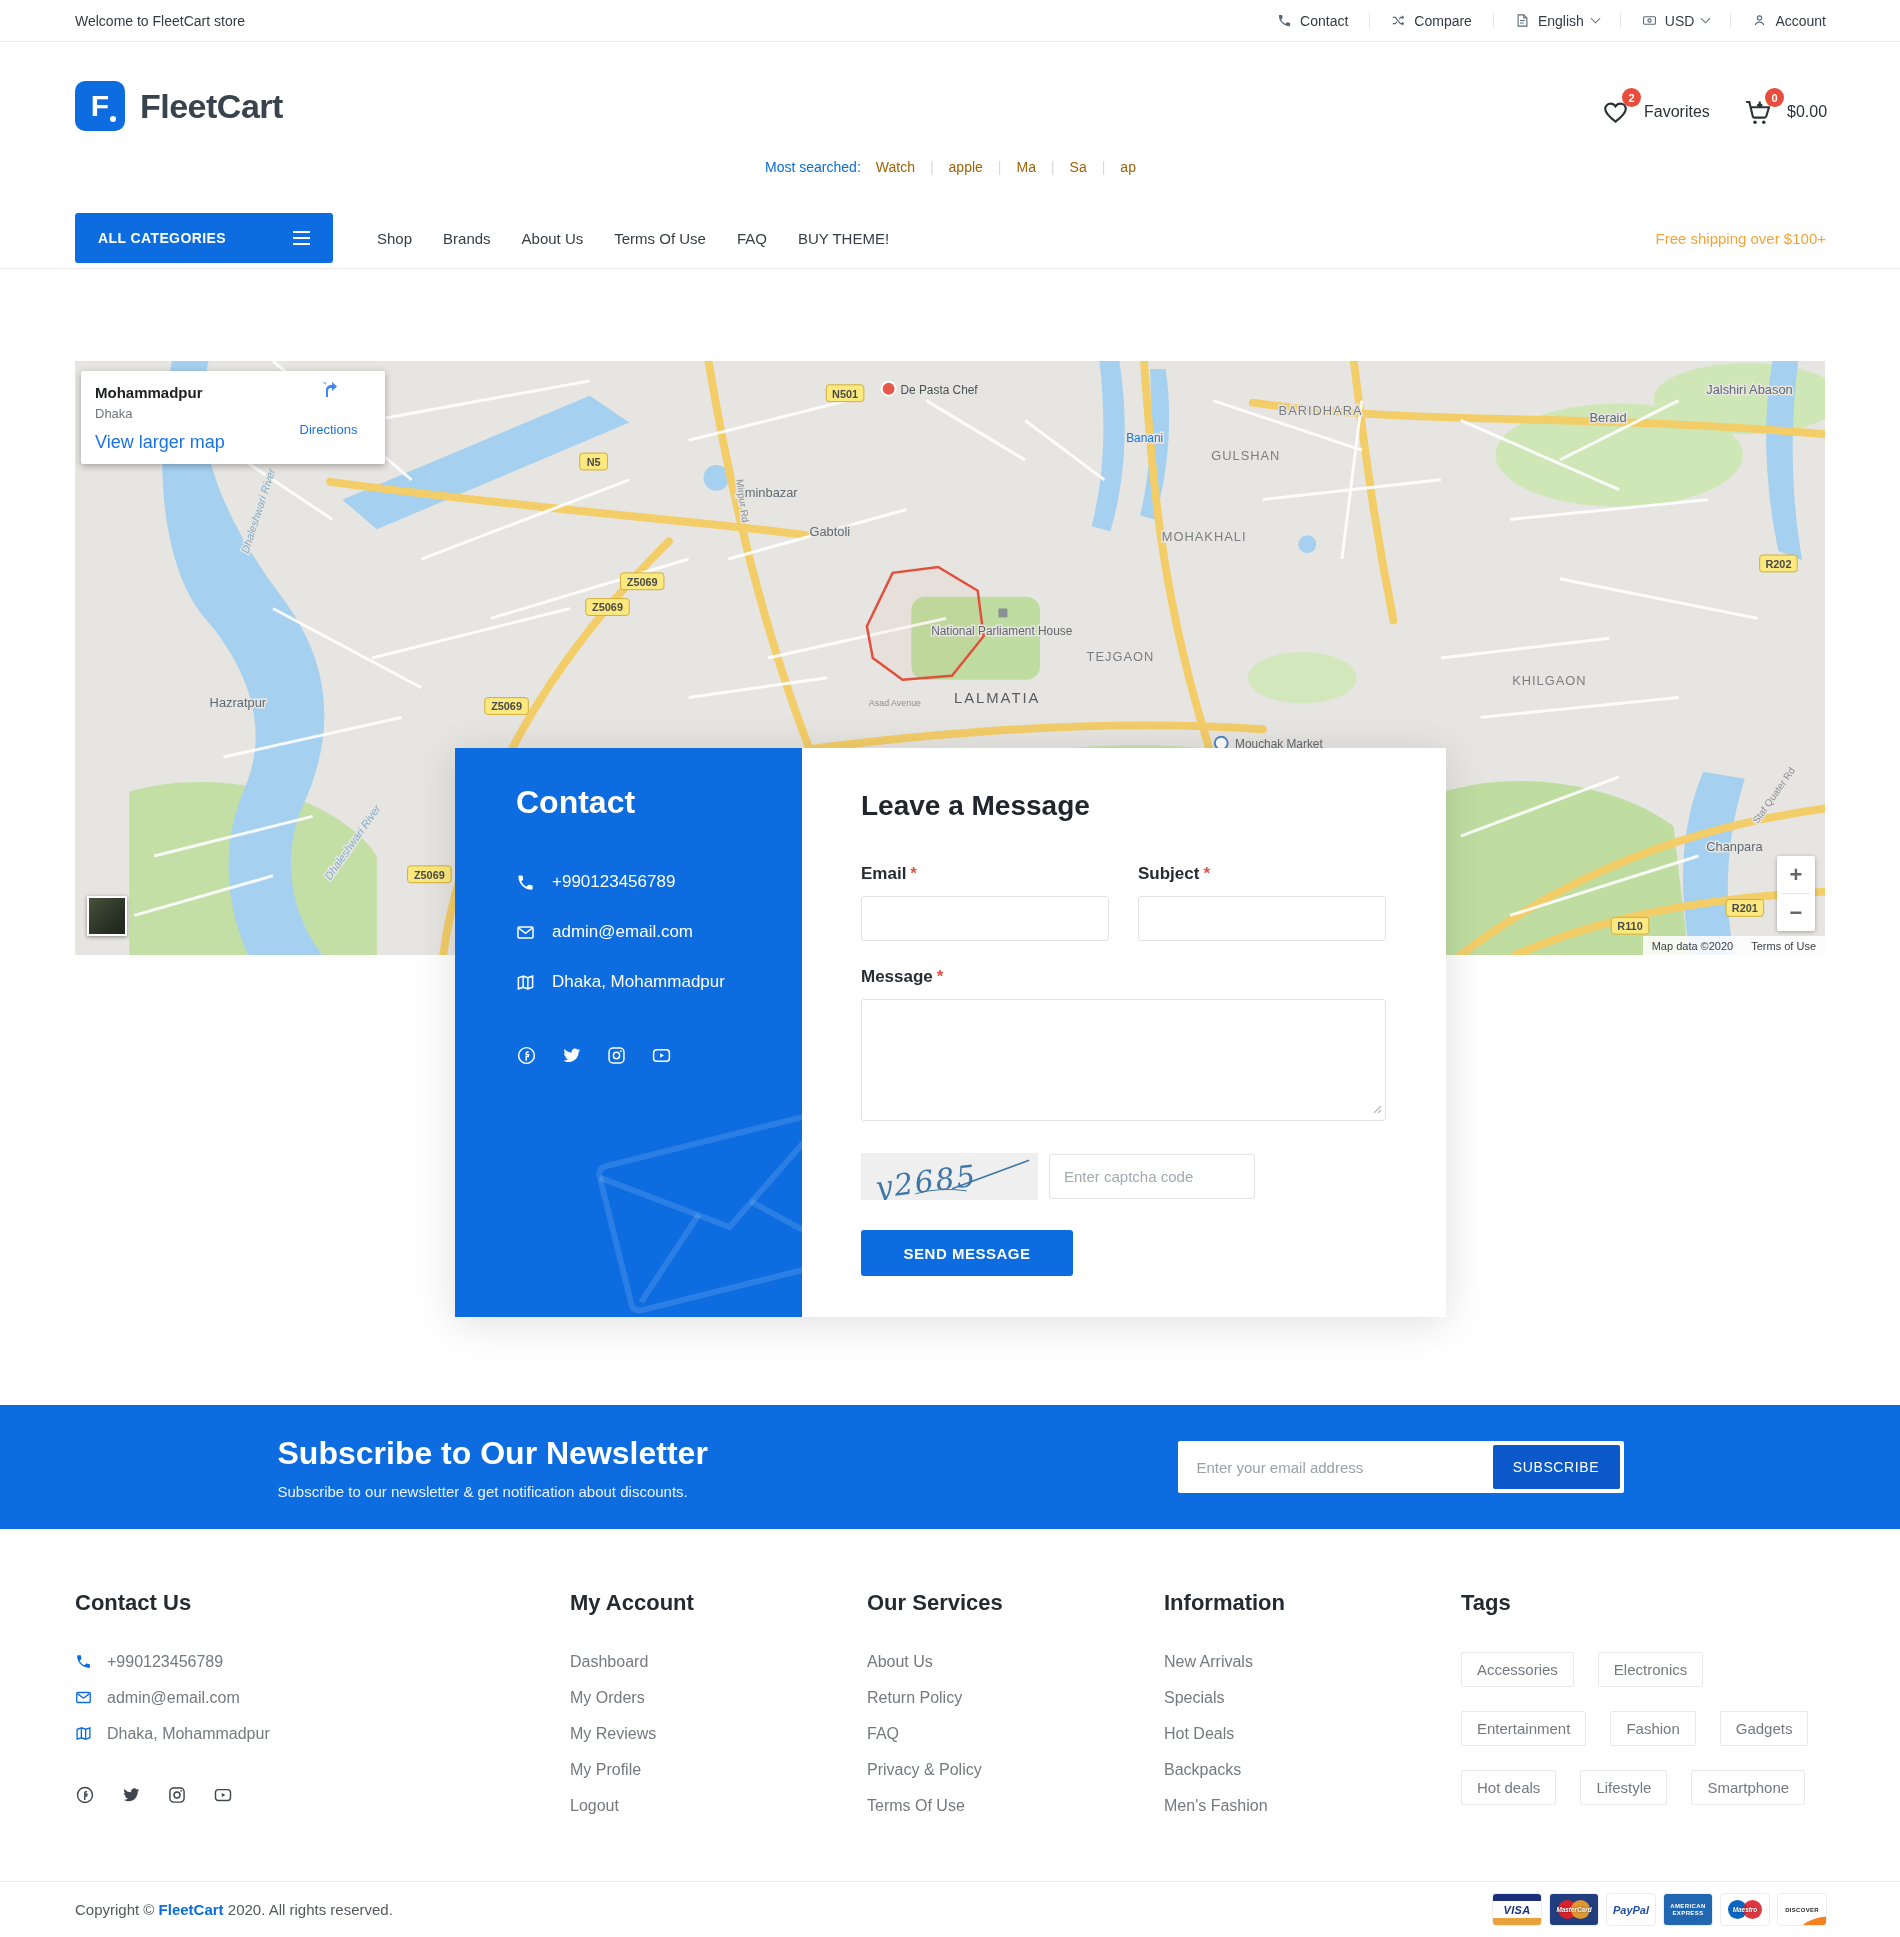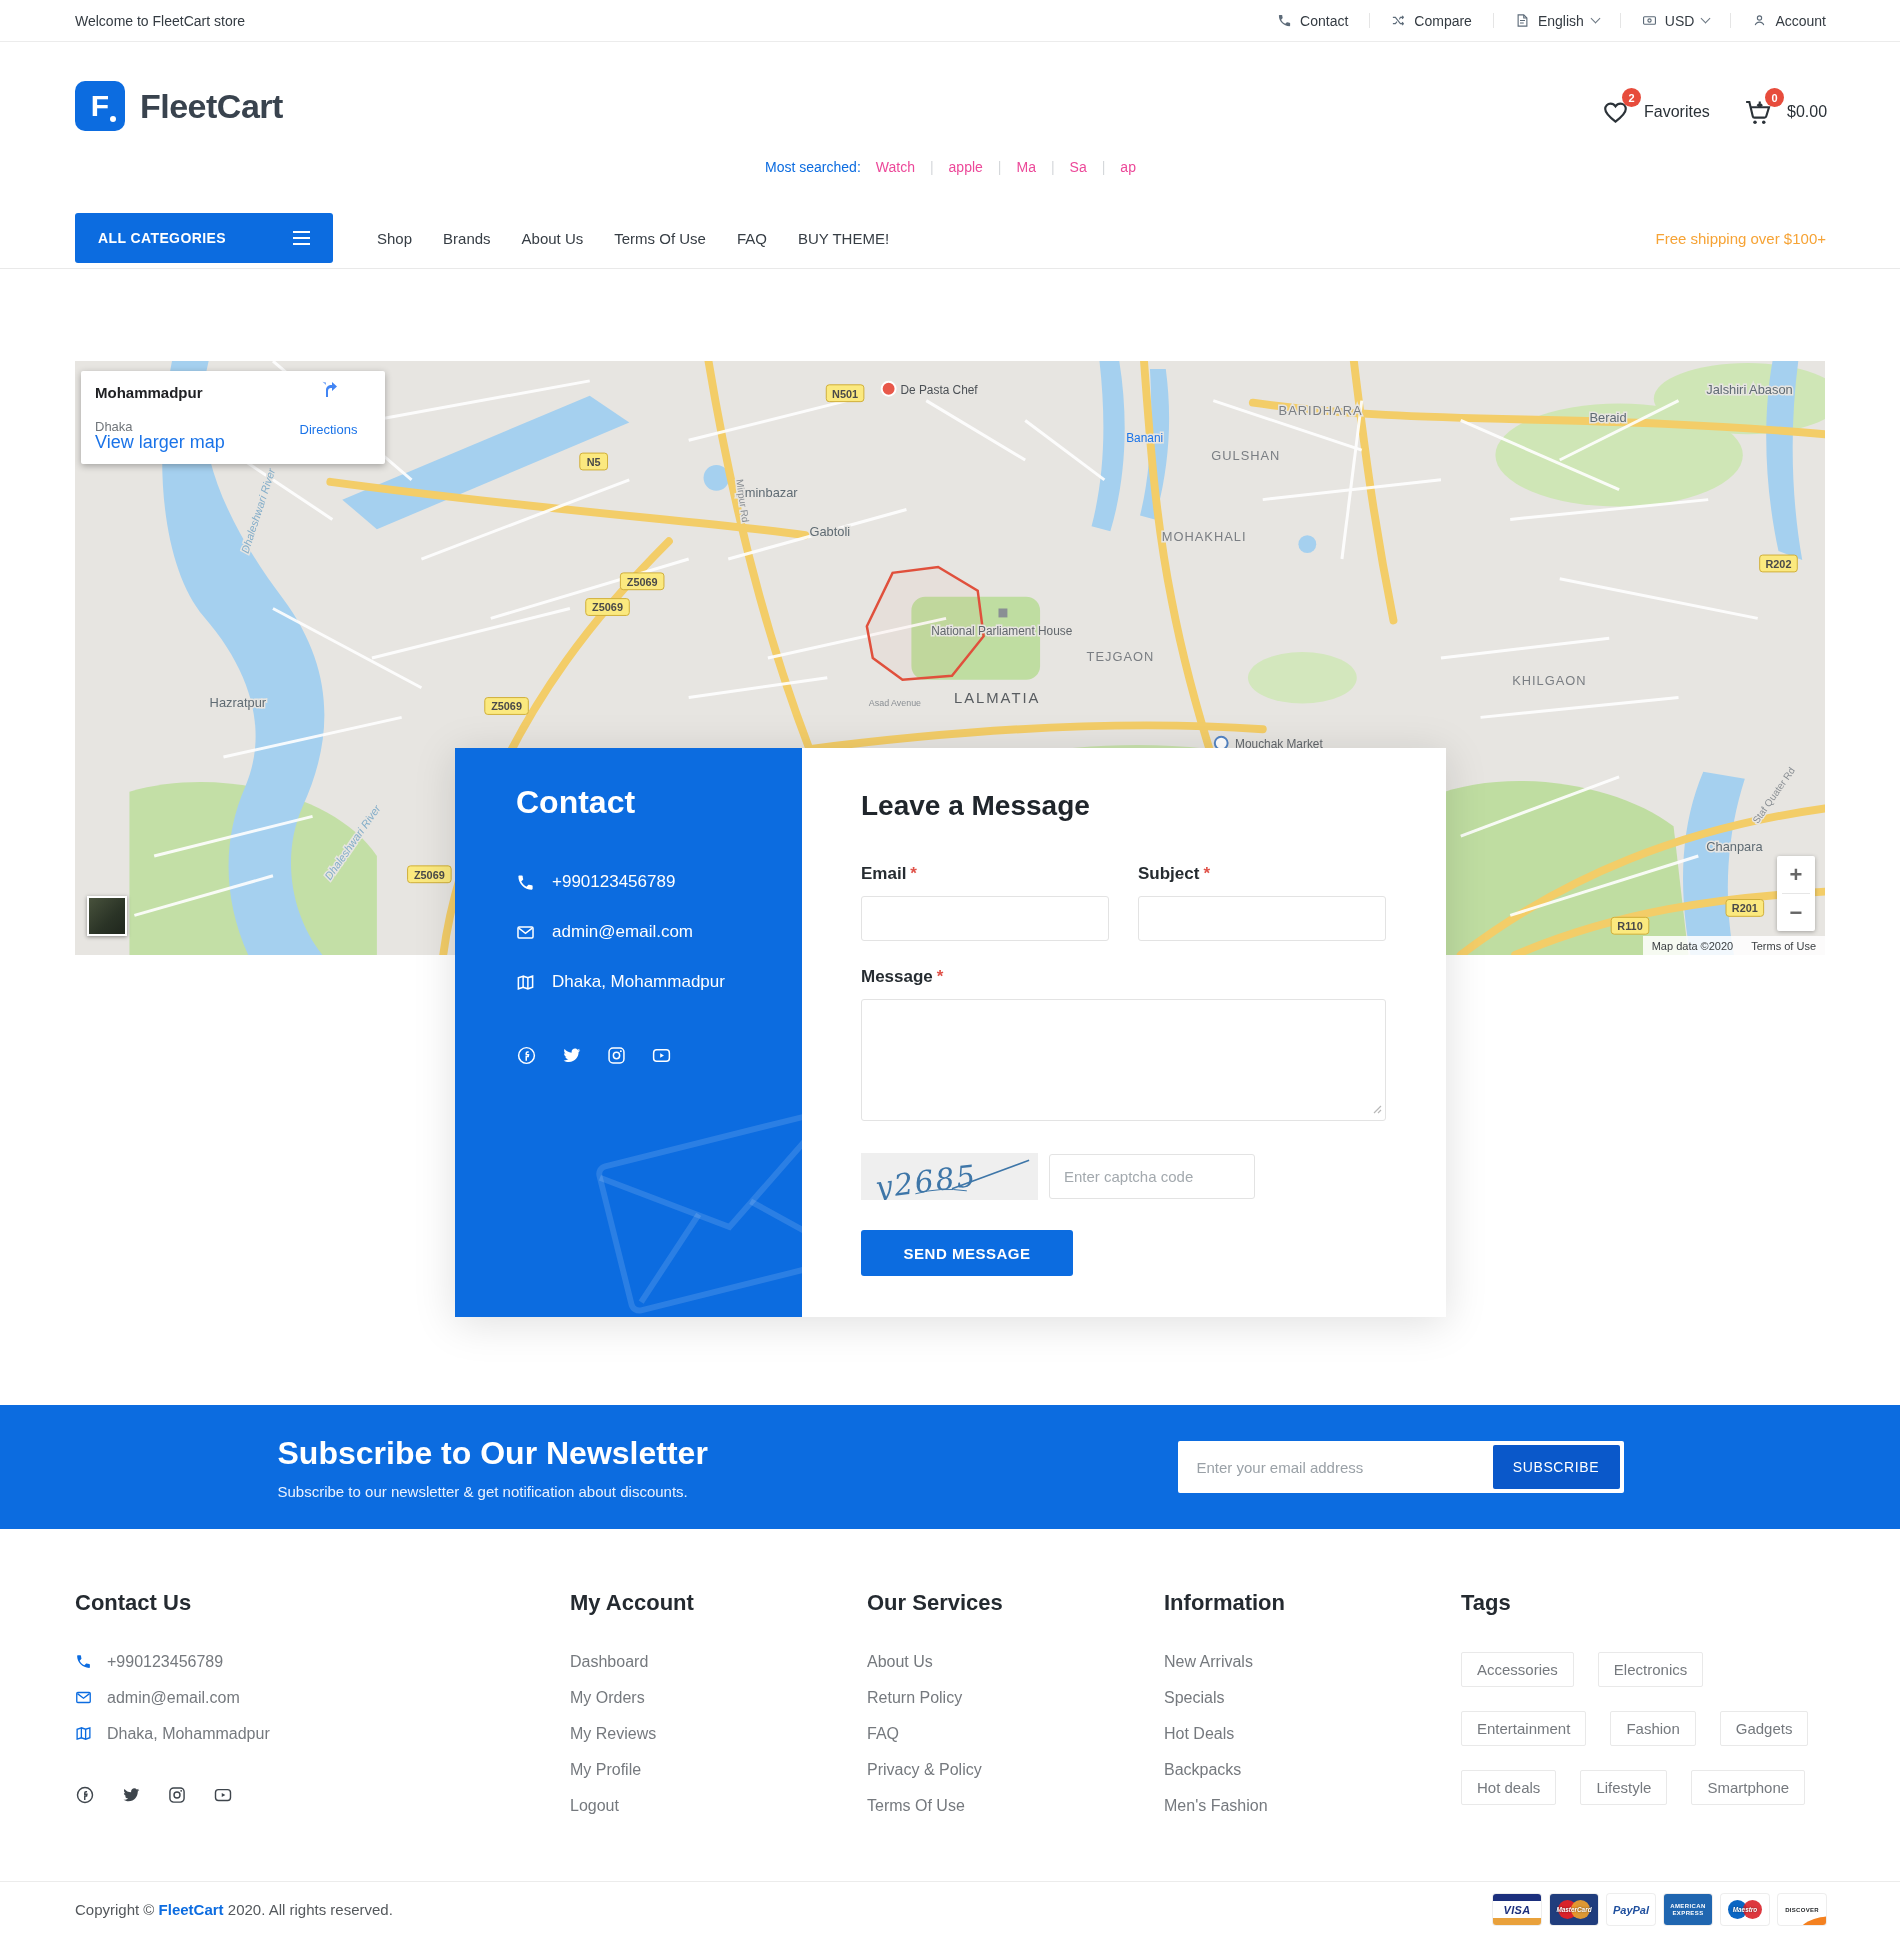--- a/index.html
+++ b/index.html
@@ -34,37 +34,37 @@
   .search-div{width:1px;height:24px;background:#e5e5e5;margin-right:30px}
   .search-cat{display:flex;align-items:center;gap:24px;color:#3a4145;font-size:16px;margin-right:42px}
   .search-btn{width:61px;height:57px;margin:-1px -1px -1px 0;border:none;border-radius:0 4px 4px 0;
     background:var(--primary);display:flex;align-items:center;justify-content:center;cursor:pointer}
   .hdr-action{position:absolute;top:97px;display:flex;align-items:center;gap:13px;font-size:16px;color:#2b3238}
   .badge-wrap{position:relative;display:inline-flex}
   .count-badge{position:absolute;top:-9px;right:-10px;min-width:19px;height:19px;padding:0 4px;border-radius:10px;
     background:var(--badge-red);color:#fff;font-size:11px;font-weight:700;display:flex;align-items:center;justify-content:center}
   .most-searched{position:absolute;top:159px;left:0;right:0;display:flex;justify-content:center;align-items:center;gap:15px;font-size:14px}
   .ms-label{color:var(--primary)}
-  .ms-term{color:#ec4899}
+  .ms-term{color:#a16207}
   .ms-sep{color:#d5d8db}
 
   
   .navbar{position:absolute;top:208px;left:0;right:0;height:61px;border-bottom:1px solid var(--border)}
   .nav-inner{height:100%;padding:0 75px;display:flex;align-items:center}
   .all-cats{width:258px;height:50px;background:var(--primary);border:none;border-radius:3px;color:#fff;
     display:flex;align-items:center;justify-content:space-between;padding:0 23px;font-size:14px;font-weight:700;letter-spacing:0.4px;cursor:pointer}
   .nav-links{display:flex;gap:31px;margin-left:44px;font-size:15px;color:#363d44}
   .nav-promo{margin-left:auto;color:var(--promo);font-size:15px}
 
   
   .map{position:absolute;left:75px;top:361px;width:1750px;height:594px;background:#e7e5e1;overflow:hidden}
   .info-card{position:absolute;left:6px;top:10px;width:304px;height:93px;background:#fff;border-radius:2px;
     box-shadow:0 2px 7px rgba(0,0,0,.3);padding:13px 14px}
   .ic-title{font-size:15px;font-weight:700;color:#202124}
-  .ic-sub{font-size:13px;color:#70757a;margin-top:18px}
+  .ic-sub{font-size:13px;color:#70757a;margin-top:5px}
   .ic-link{position:absolute;left:14px;bottom:11px;font-size:18px;color:#1a73e8}
   .ic-directions{position:absolute;right:14px;top:5px;width:85px;display:flex;flex-direction:column;align-items:center;gap:22px;
     font-size:13px;color:#1a73e8}
   .zoom-ctrl{position:absolute;right:10px;top:495px;width:38px;height:75px;background:#fff;border-radius:2px;
     box-shadow:0 1px 4px rgba(0,0,0,.3);display:flex;flex-direction:column}
   .zoom-btn{flex:1;display:flex;align-items:center;justify-content:center;font-size:22px;font-weight:700;color:#666;cursor:pointer}
   .zoom-div{height:1px;background:#e6e6e6;margin:0 5px}
   .map-attr{position:absolute;right:0;bottom:0;height:19px;display:flex;align-items:center;background:rgba(255,255,255,.85);
     font-size:11px;color:#3c4043}
   .map-attr span{padding:0 9px}

